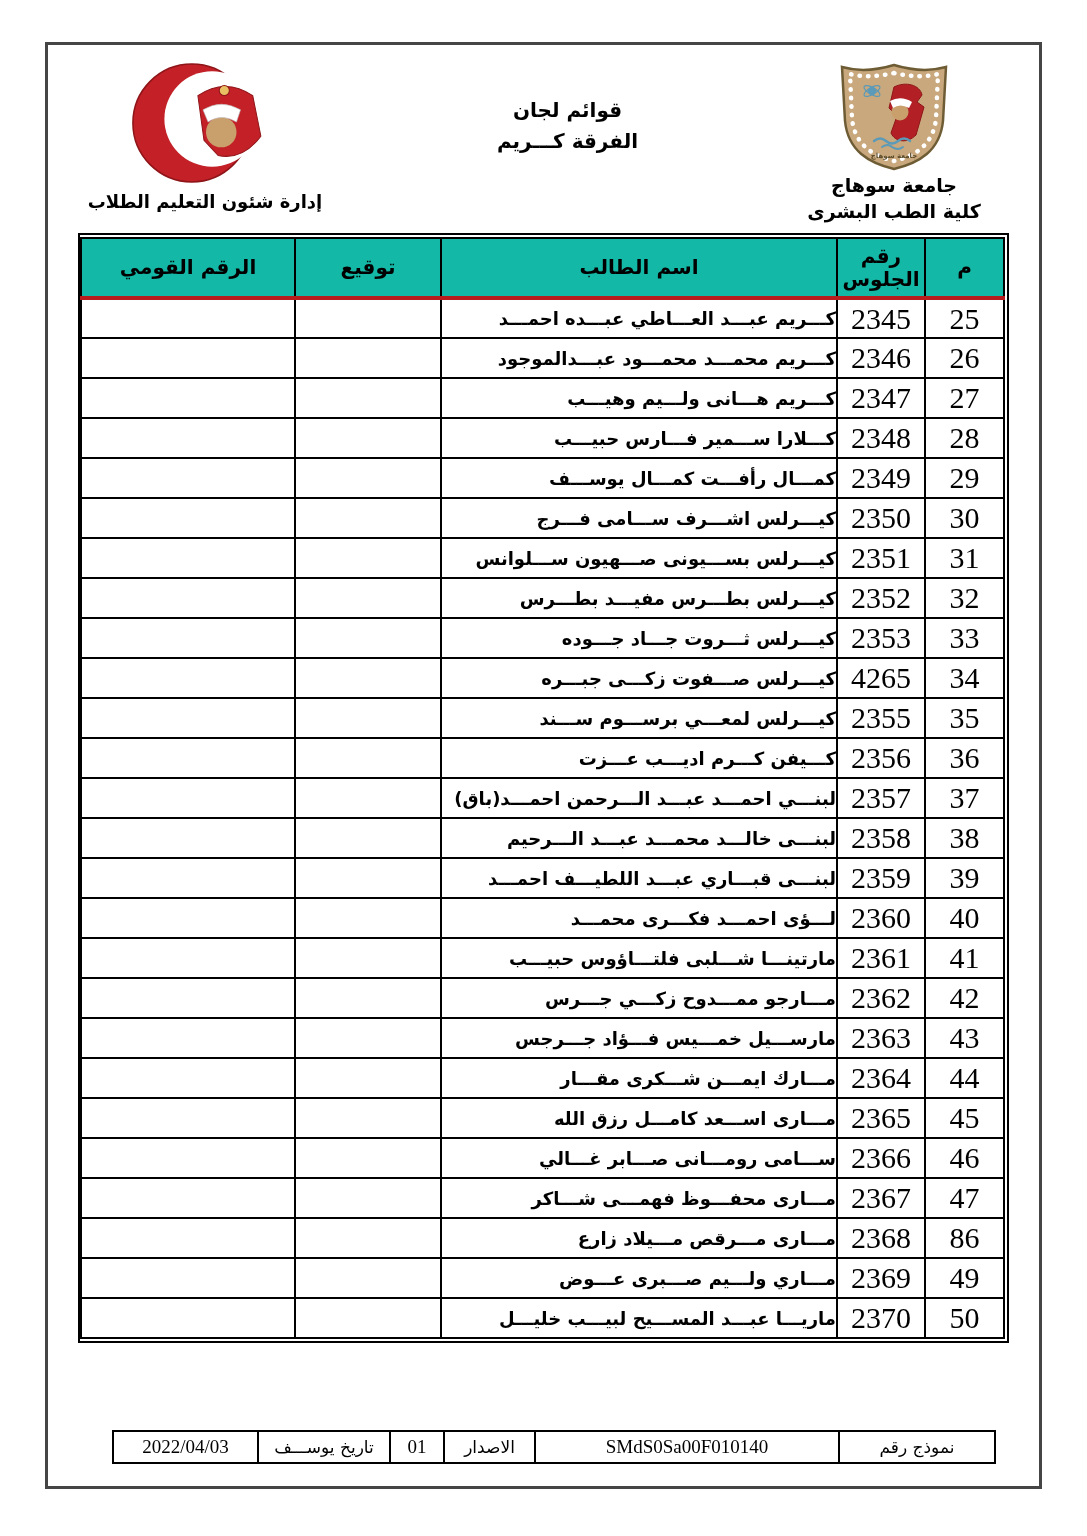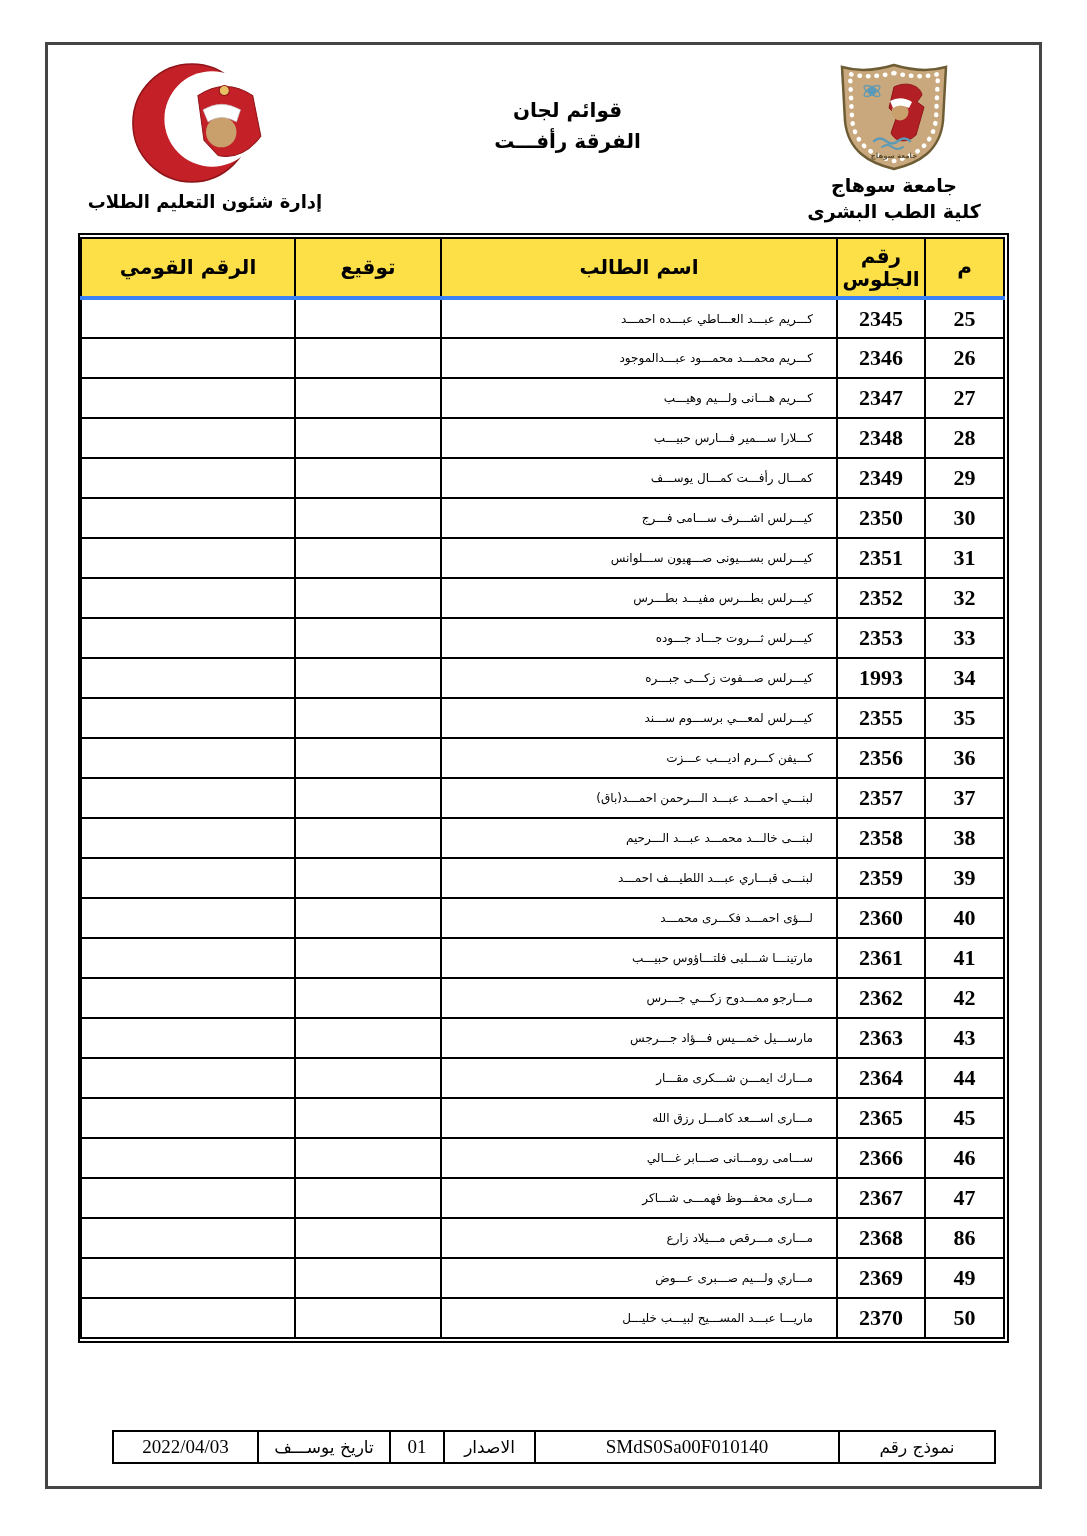--- a/index.html
+++ b/index.html
@@ -16,29 +16,29 @@
   .title-line{font-weight:bold;font-size:20px;line-height:1.55;}
   .title-line.year{font-size:28px;}
   .crescent-wrap{width:250px;margin-left:18px;text-align:center;flex:0 0 auto;}
   .crescent-wrap svg{display:block;margin:0 auto;}
   .crescent-caption{font-weight:bold;font-size:18px;margin-top:2px;}
 
   
   .table-outer{position:absolute;top:188px;right:30px;width:931px;border:2px solid #000;padding:2px;box-sizing:border-box;background:#fff;}
   table.students{border-collapse:collapse;table-layout:fixed;width:100%;direction:rtl;}
   table.students th,table.students td{border:2px solid #000;box-sizing:border-box;vertical-align:middle;}
-  table.students th{background:#fde047;font-weight:bold;font-size:20px;text-align:center;height:60px;line-height:1.15;border-bottom:4px solid #3b82f6;}
+  table.students th{background:#14b8a6;font-weight:bold;font-size:20px;text-align:center;height:60px;line-height:1.15;border-bottom:4px solid #b91c1c;}
   table.students td{height:40px;}
   .c-idx{width:79px;}
   .c-seat{width:88px;}
   .c-name{width:396px;}
   .c-sig{width:146px;}
   .c-nid{width:214px;}
-  td.c-idx,td.c-seat{font-family:"Liberation Serif","DejaVu Serif",serif;font-weight:bold;font-size:22px;text-align:center;}
-  td.c-name{font-weight:normal;font-size:12px;text-align:right;padding:0 23px;white-space:nowrap;overflow:hidden;}
+  td.c-idx,td.c-seat{font-family:"Liberation Serif","DejaVu Serif",serif;font-weight:normal;font-size:30px;text-align:center;}
+  td.c-name{font-weight:bold;font-size:18px;text-align:right;padding:0 0;white-space:nowrap;overflow:hidden;}
   th.c-idx{font-size:22px;}
 
   
   .footer-table{position:absolute;top:1385px;right:43px;width:882px;border-collapse:collapse;table-layout:fixed;direction:rtl;}
   .footer-table td{border:2px solid #000;height:32px;text-align:center;vertical-align:middle;font-weight:normal;box-sizing:border-box;}
   .ft-label{font-size:17px;}
   .ft-value{font-family:"Liberation Serif","DejaVu Serif",serif;font-size:19px;}
   .fc1{width:156px;} .fc2{width:304px;} .fc3{width:91px;} .fc4{width:54px;} .fc5{width:132px;} .fc6{width:145px;}
 </style>
 </head>
@@ -64,21 +64,21 @@
           <text x="60" y="99" text-anchor="middle" font-size="7" font-weight="bold" fill="#5c4a28">جامعة سوهاج</text>
         </svg>
         <div class="shield-caption">
           <div>جامعة سوهاج</div>
           <div>كلية الطب البشرى</div>
         </div>
       </div>
 
       <div class="center-titles">
         <div class="title-line">قوائم لجان</div>
-        <div class="title-line">الفرقة رأفـــت</div>
+        <div class="title-line">الفرقة كـــريم</div>
       </div>
 
       <div class="crescent-wrap">
         <svg width="218" height="132" viewBox="0 0 210 130">
           <circle cx="92" cy="65" r="58" fill="#c32027" stroke="#8e1418" stroke-width="1.5"></circle>
           <circle cx="112" cy="61" r="47" fill="#ffffff"></circle>
           <path d="M98,38 Q125,20 152,38 L160,78 Q142,102 118,97 L104,82 Z" fill="#c32027" stroke="#8e1418" stroke-width="1"></path>
           <circle cx="121" cy="74" r="15" fill="#c9a06c"></circle>
           <path d="M103,52 Q121,41 140,52 L136,64 Q121,55 108,64 Z" fill="#ffffff" stroke="#bbbbbb" stroke-width="0.6"></path>
           <circle cx="124" cy="33" r="5" fill="#e8c063" stroke="#8e1418" stroke-width="1"></circle>
@@ -172,21 +172,21 @@
   </tr>
             <tr>
     <td class="c-idx">33</td>
     <td class="c-seat">2353</td>
     <td class="c-name">كيـــرلس ثـــروت جـــاد جـــوده</td>
     <td class="c-sig"></td>
     <td class="c-nid"></td>
   </tr>
             <tr>
     <td class="c-idx">34</td>
-    <td class="c-seat">1993</td>
+    <td class="c-seat">4265</td>
     <td class="c-name">كيـــرلس صـــفوت زكـــى جبـــره</td>
     <td class="c-sig"></td>
     <td class="c-nid"></td>
   </tr>
             <tr>
     <td class="c-idx">35</td>
     <td class="c-seat">2355</td>
     <td class="c-name">كيـــرلس لمعـــي برســـوم ســـند</td>
     <td class="c-sig"></td>
     <td class="c-nid"></td>

